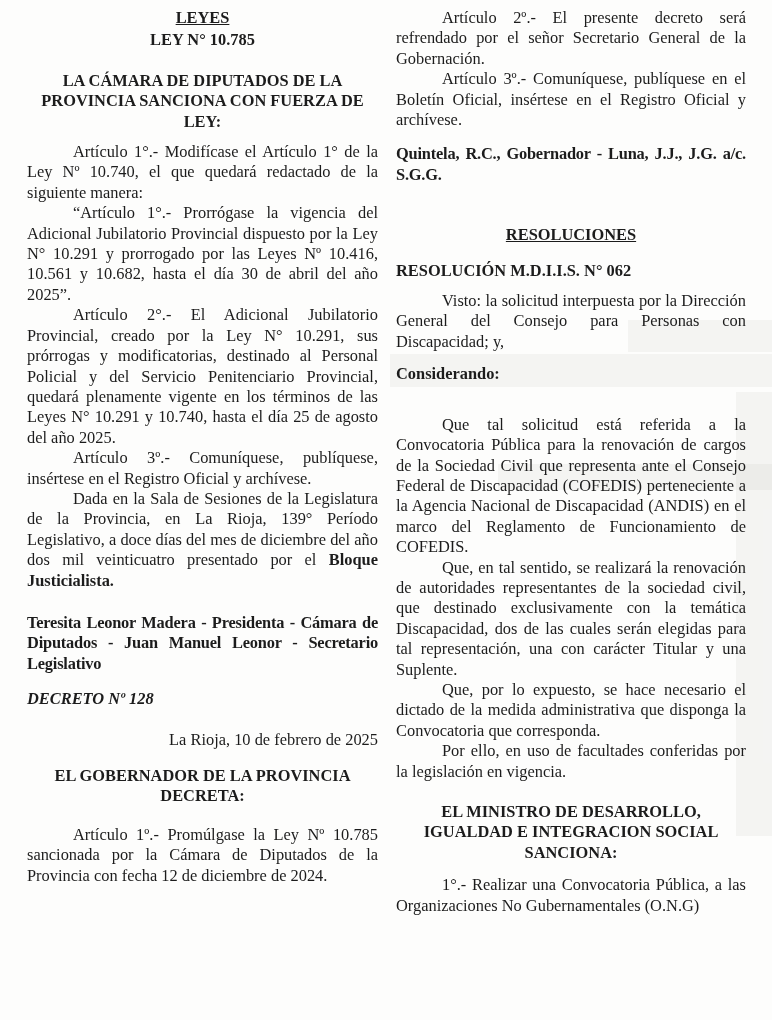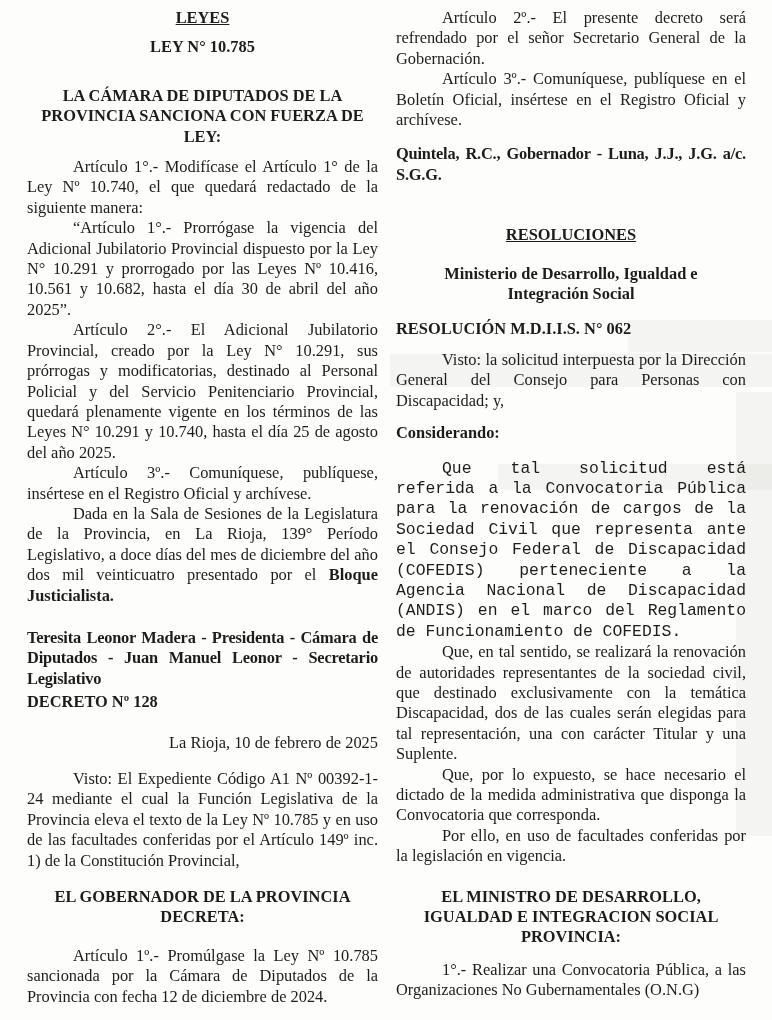--- a/index.html
+++ b/index.html
@@ -34,44 +34,42 @@
 <div class="page">
 
   <div class="artifact" style="left:628px;top:320px;width:144px;height:32px"></div>
   <div class="artifact" style="left:390px;top:354px;width:382px;height:33px"></div>
   <div class="artifact" style="left:736px;top:392px;width:36px;height:444px"></div>
   <div class="artifact" style="left:498px;top:464px;width:274px;height:26px"></div>
 
   <div class="columns">
     <div class="column left">
         <p class="block a-center bold underline">LEYES</p>
-        <p class="block a-center bold" style="margin-top: 9px;">LEY N° 10.785</p>
-        <p class="block a-center bold" style="margin-top: 28px;"><span>LA CÁMARA DE DIPUTADOS DE LA</span><br><span>PROVINCIA SANCIONA CON FUERZA DE</span><br><span>LEY:</span></p>
+        <p class="block a-center bold" style="margin-top: 2px;">LEY N° 10.785</p>
+        <p class="block a-center bold" style="margin-top: 20px;"><span>LA CÁMARA DE DIPUTADOS DE LA</span><br><span>PROVINCIA SANCIONA CON FUERZA DE</span><br><span>LEY:</span></p>
         <p class="block a-justify indent" style="margin-top: 10px;">Artículo 1°.- Modifícase el Artículo 1° de la Ley Nº 10.740, el que quedará redactado de la siguiente manera:</p>
         <p class="block a-justify indent">“Artículo 1°.- Prorrógase la vigencia del Adicional Jubilatorio Provincial dispuesto por la Ley N° 10.291 y prorrogado por las Leyes Nº 10.416, 10.561 y 10.682, hasta el día 30 de abril del año 2025”.</p>
         <p class="block a-justify indent">Artículo 2°.- El Adicional Jubilatorio Provincial, creado por la Ley N° 10.291, sus prórrogas y modificatorias, destinado al Personal Policial y del Servicio Penitenciario Provincial, quedará plenamente vigente en los términos de las Leyes N° 10.291 y 10.740, hasta el día 25 de agosto del año 2025.</p>
         <p class="block a-justify indent">Artículo 3º.- Comuníquese, publíquese, insértese en el Registro Oficial y archívese.</p>
         <p class="block a-justify indent"><span>Dada en la Sala de Sesiones de la Legislatura de la Provincia, en La Rioja, 139° Período Legislativo, a doce días del mes de diciembre del año dos mil veinticuatro presentado por el </span><span class="bold">Bloque Justicialista.</span></p>
         <p class="block a-justify bold tight" style="margin-top: 22px;">Teresita Leonor Madera - Presidenta - Cámara de Diputados - Juan Manuel Leonor - Secretario Legislativo</p>
-        <p class="block a-left bold" style="margin-top: 3px;">DECRETO Nº 128</p>
+        <p class="block a-left bold" style="margin-top: 15px; font-style: italic;">DECRETO Nº 128</p>
         <p class="block a-right" style="margin-top: 20px;">La Rioja, 10 de febrero de 2025</p>
-        <p class="block a-justify indent" style="margin-top: 16px;">Visto: El Expediente Código A1 Nº 00392-1-24 mediante el cual la Función Legislativa de la Provincia eleva el texto de la Ley Nº 10.785 y en uso de las facultades conferidas por el Artículo 149º inc. 1) de la Constitución Provincial,</p>
         <p class="block a-center bold" style="margin-top: 16px;"><span>EL GOBERNADOR DE LA PROVINCIA</span><br><span>DECRETA:</span></p>
         <p class="block a-justify indent" style="margin-top: 18px;">Artículo 1º.- Promúlgase la Ley Nº 10.785 sancionada por la Cámara de Diputados de la Provincia con fecha 12 de diciembre de 2024.</p>
       </div>
     <div class="column right">
         <p class="block a-justify indent">Artículo 2º.- El presente decreto será refrendado por el señor Secretario General de la Gobernación.</p>
         <p class="block a-justify indent">Artículo 3º.- Comuníquese, publíquese en el Boletín Oficial, insértese en el Registro Oficial y archívese.</p>
         <p class="block a-justify bold tight" style="margin-top: 14px;">Quintela, R.C., Gobernador - Luna, J.J., J.G. a/c. S.G.G.</p>
         <p class="block a-center bold underline" style="margin-top: 40px;">RESOLUCIONES</p>
-        <p class="block a-center bold" style="margin-top: 18px;"><span>Ministerio de Desarrollo, Igualdad e</span><br><span>Integración Social</span></p>
         <p class="block a-left bold" style="margin-top: 15px;">RESOLUCIÓN M.D.I.I.S. N° 062</p>
         <p class="block a-justify indent" style="margin-top: 10px;">Visto: la solicitud interpuesta por la Dirección General del Consejo para Personas con Discapacidad; y,</p>
         <p class="block a-left bold" style="margin-top: 12px;">Considerando:</p>
-        <p class="block a-justify indent" style="margin-top: 15px; font-family: Liberation Mono, monospace;">Que tal solicitud está referida a la Convocatoria Pública para la renovación de cargos de la Sociedad Civil que representa ante el Consejo Federal de Discapacidad (COFEDIS) perteneciente a la Agencia Nacional de Discapacidad (ANDIS) en el marco del Reglamento de Funcionamiento de COFEDIS.</p>
+        <p class="block a-justify indent" style="margin-top: 30px;">Que tal solicitud está referida a la Convocatoria Pública para la renovación de cargos de la Sociedad Civil que representa ante el Consejo Federal de Discapacidad (COFEDIS) perteneciente a la Agencia Nacional de Discapacidad (ANDIS) en el marco del Reglamento de Funcionamiento de COFEDIS.</p>
         <p class="block a-justify indent">Que, en tal sentido, se realizará la renovación de autoridades representantes de la sociedad civil, que destinado exclusivamente con la temática Discapacidad, dos de las cuales serán elegidas para tal representación, una con carácter Titular y una Suplente.</p>
         <p class="block a-justify indent">Que, por lo expuesto, se hace necesario el dictado de la medida administrativa que disponga la Convocatoria que corresponda.</p>
         <p class="block a-justify indent">Por ello, en uso de facultades conferidas por la legislación en vigencia.</p>
-        <p class="block a-center bold" style="margin-top: 20px;"><span>EL MINISTRO DE DESARROLLO,</span><br><span>IGUALDAD E INTEGRACION SOCIAL</span><br><span>PROVINCIA:</span></p>
+        <p class="block a-center bold" style="margin-top: 20px;"><span>EL MINISTRO DE DESARROLLO,</span><br><span>IGUALDAD E INTEGRACION SOCIAL</span><br><span>SANCIONA:</span></p>
         <p class="block a-justify indent" style="margin-top: 12px;">1°.- Realizar una Convocatoria Pública, a las Organizaciones No Gubernamentales (O.N.G)</p>
       </div>
   </div>
 </div>
 
 </body></html>

